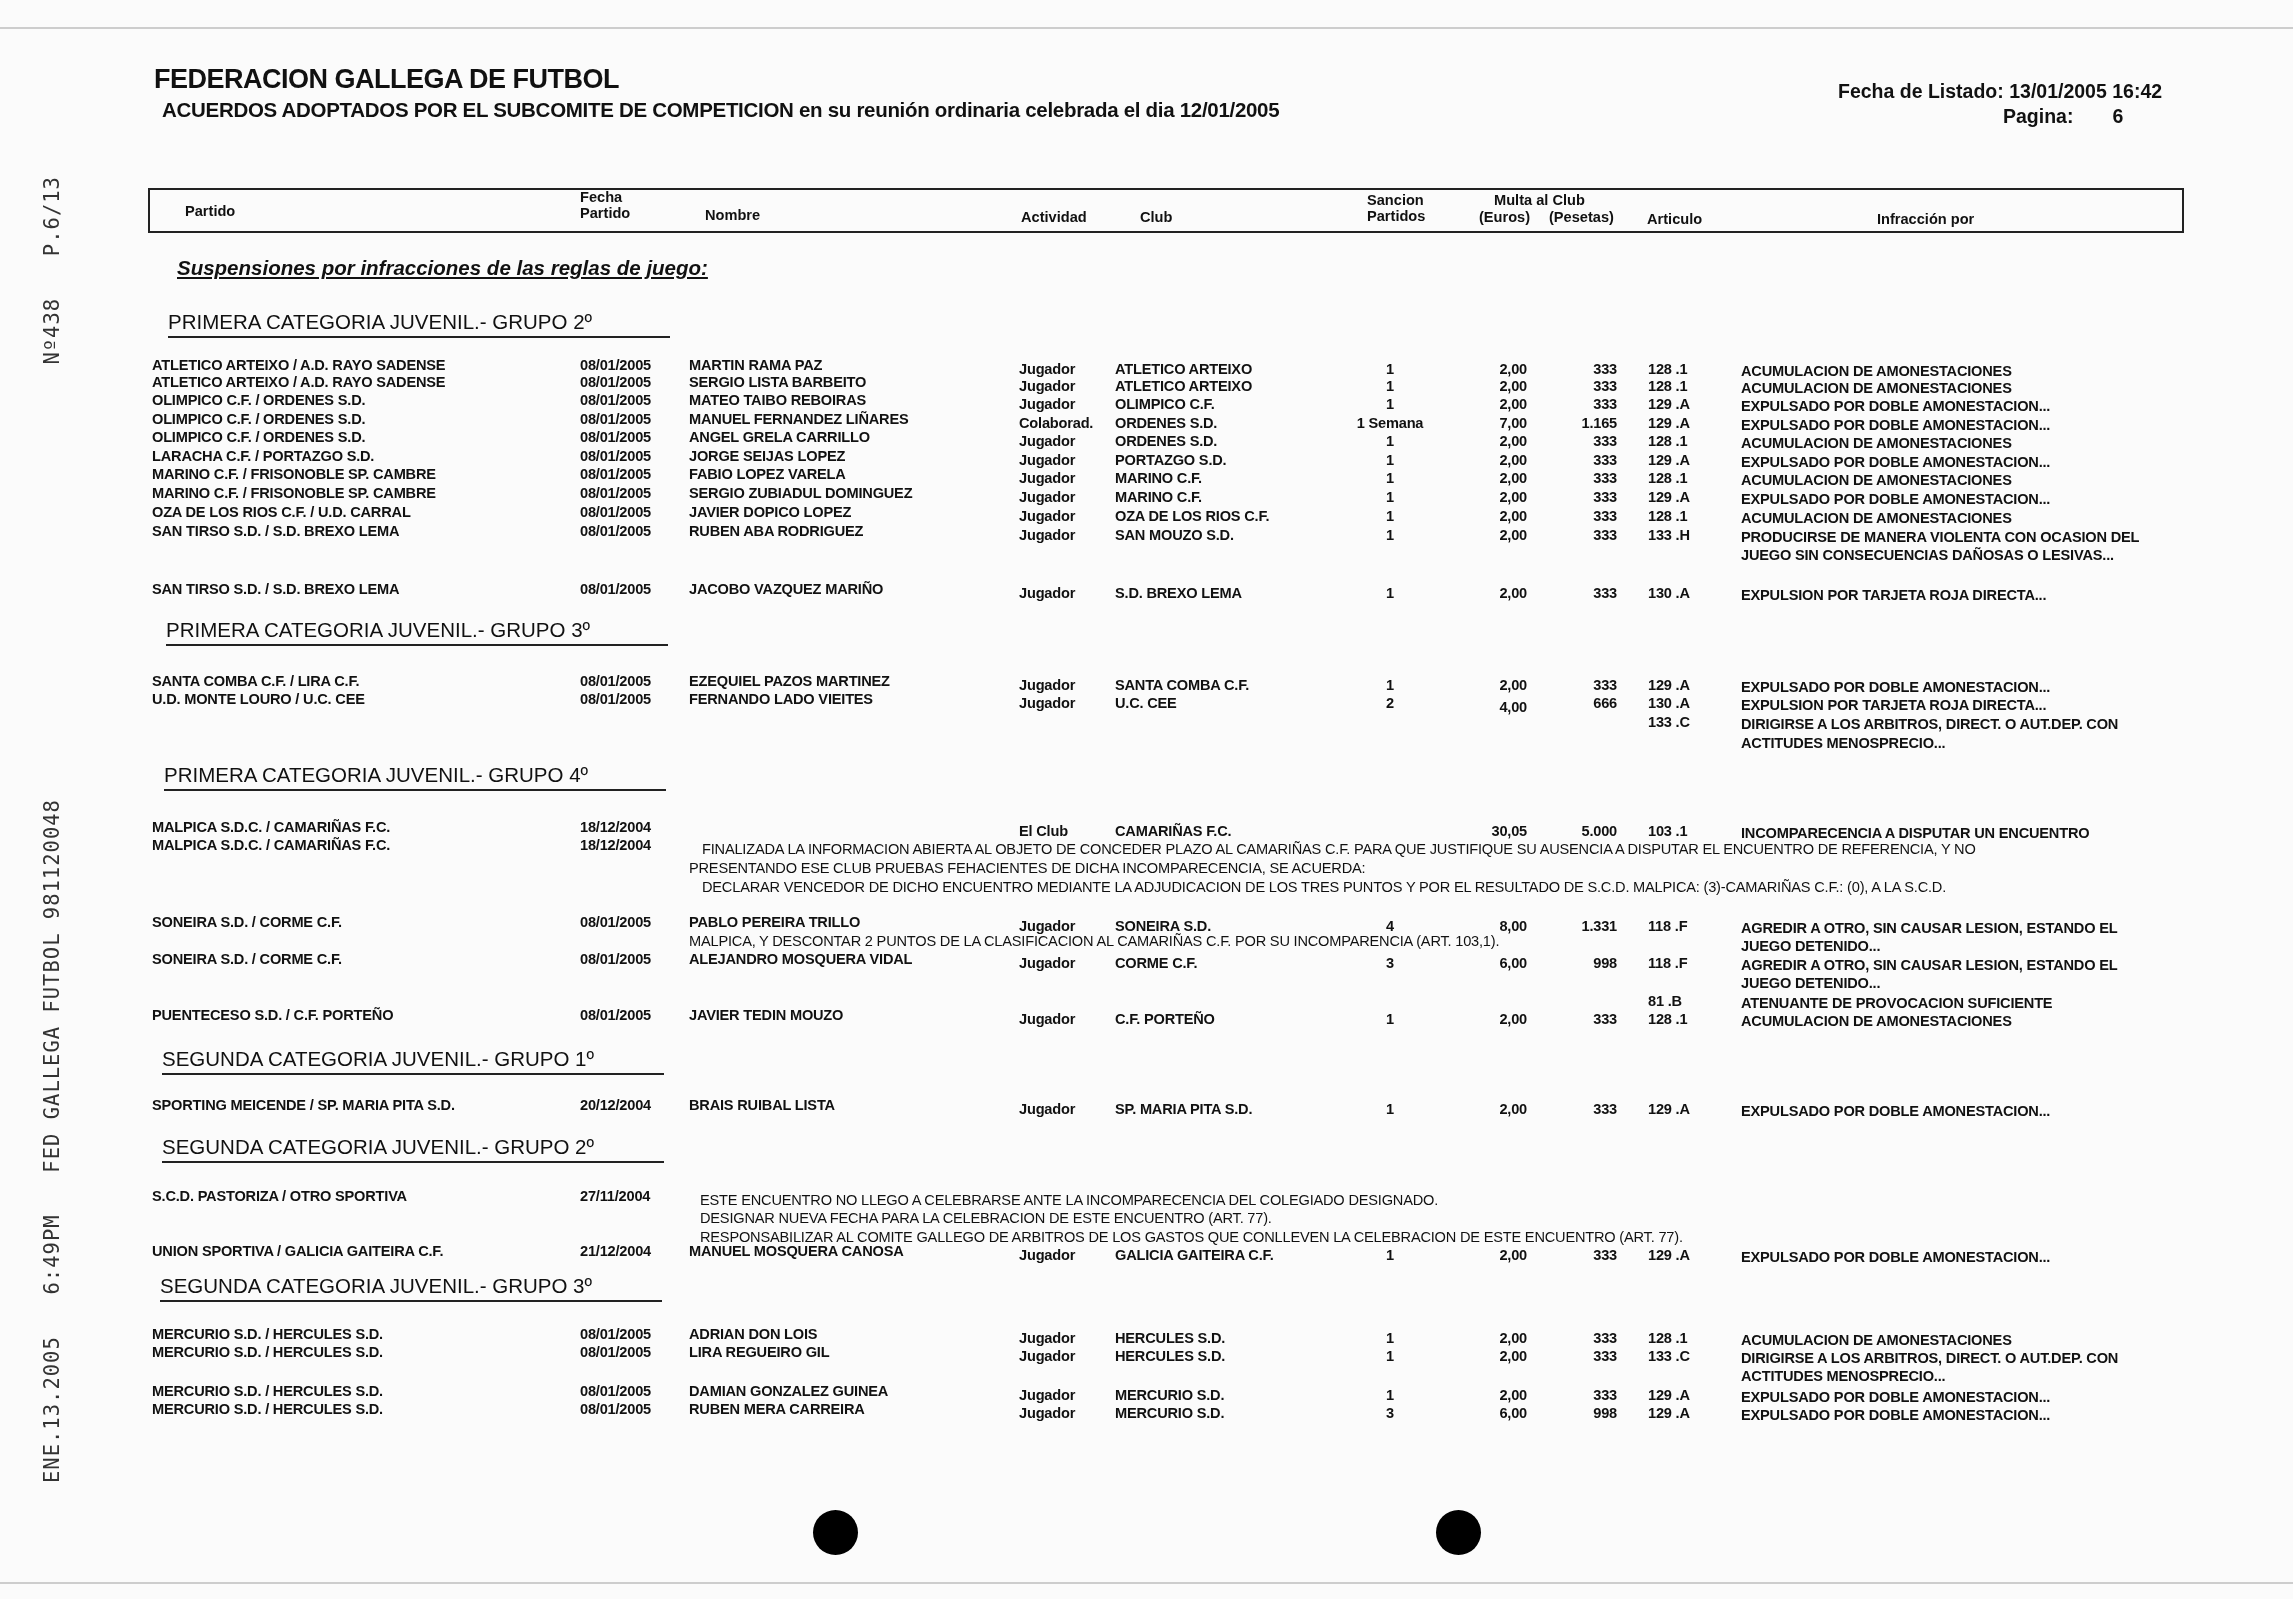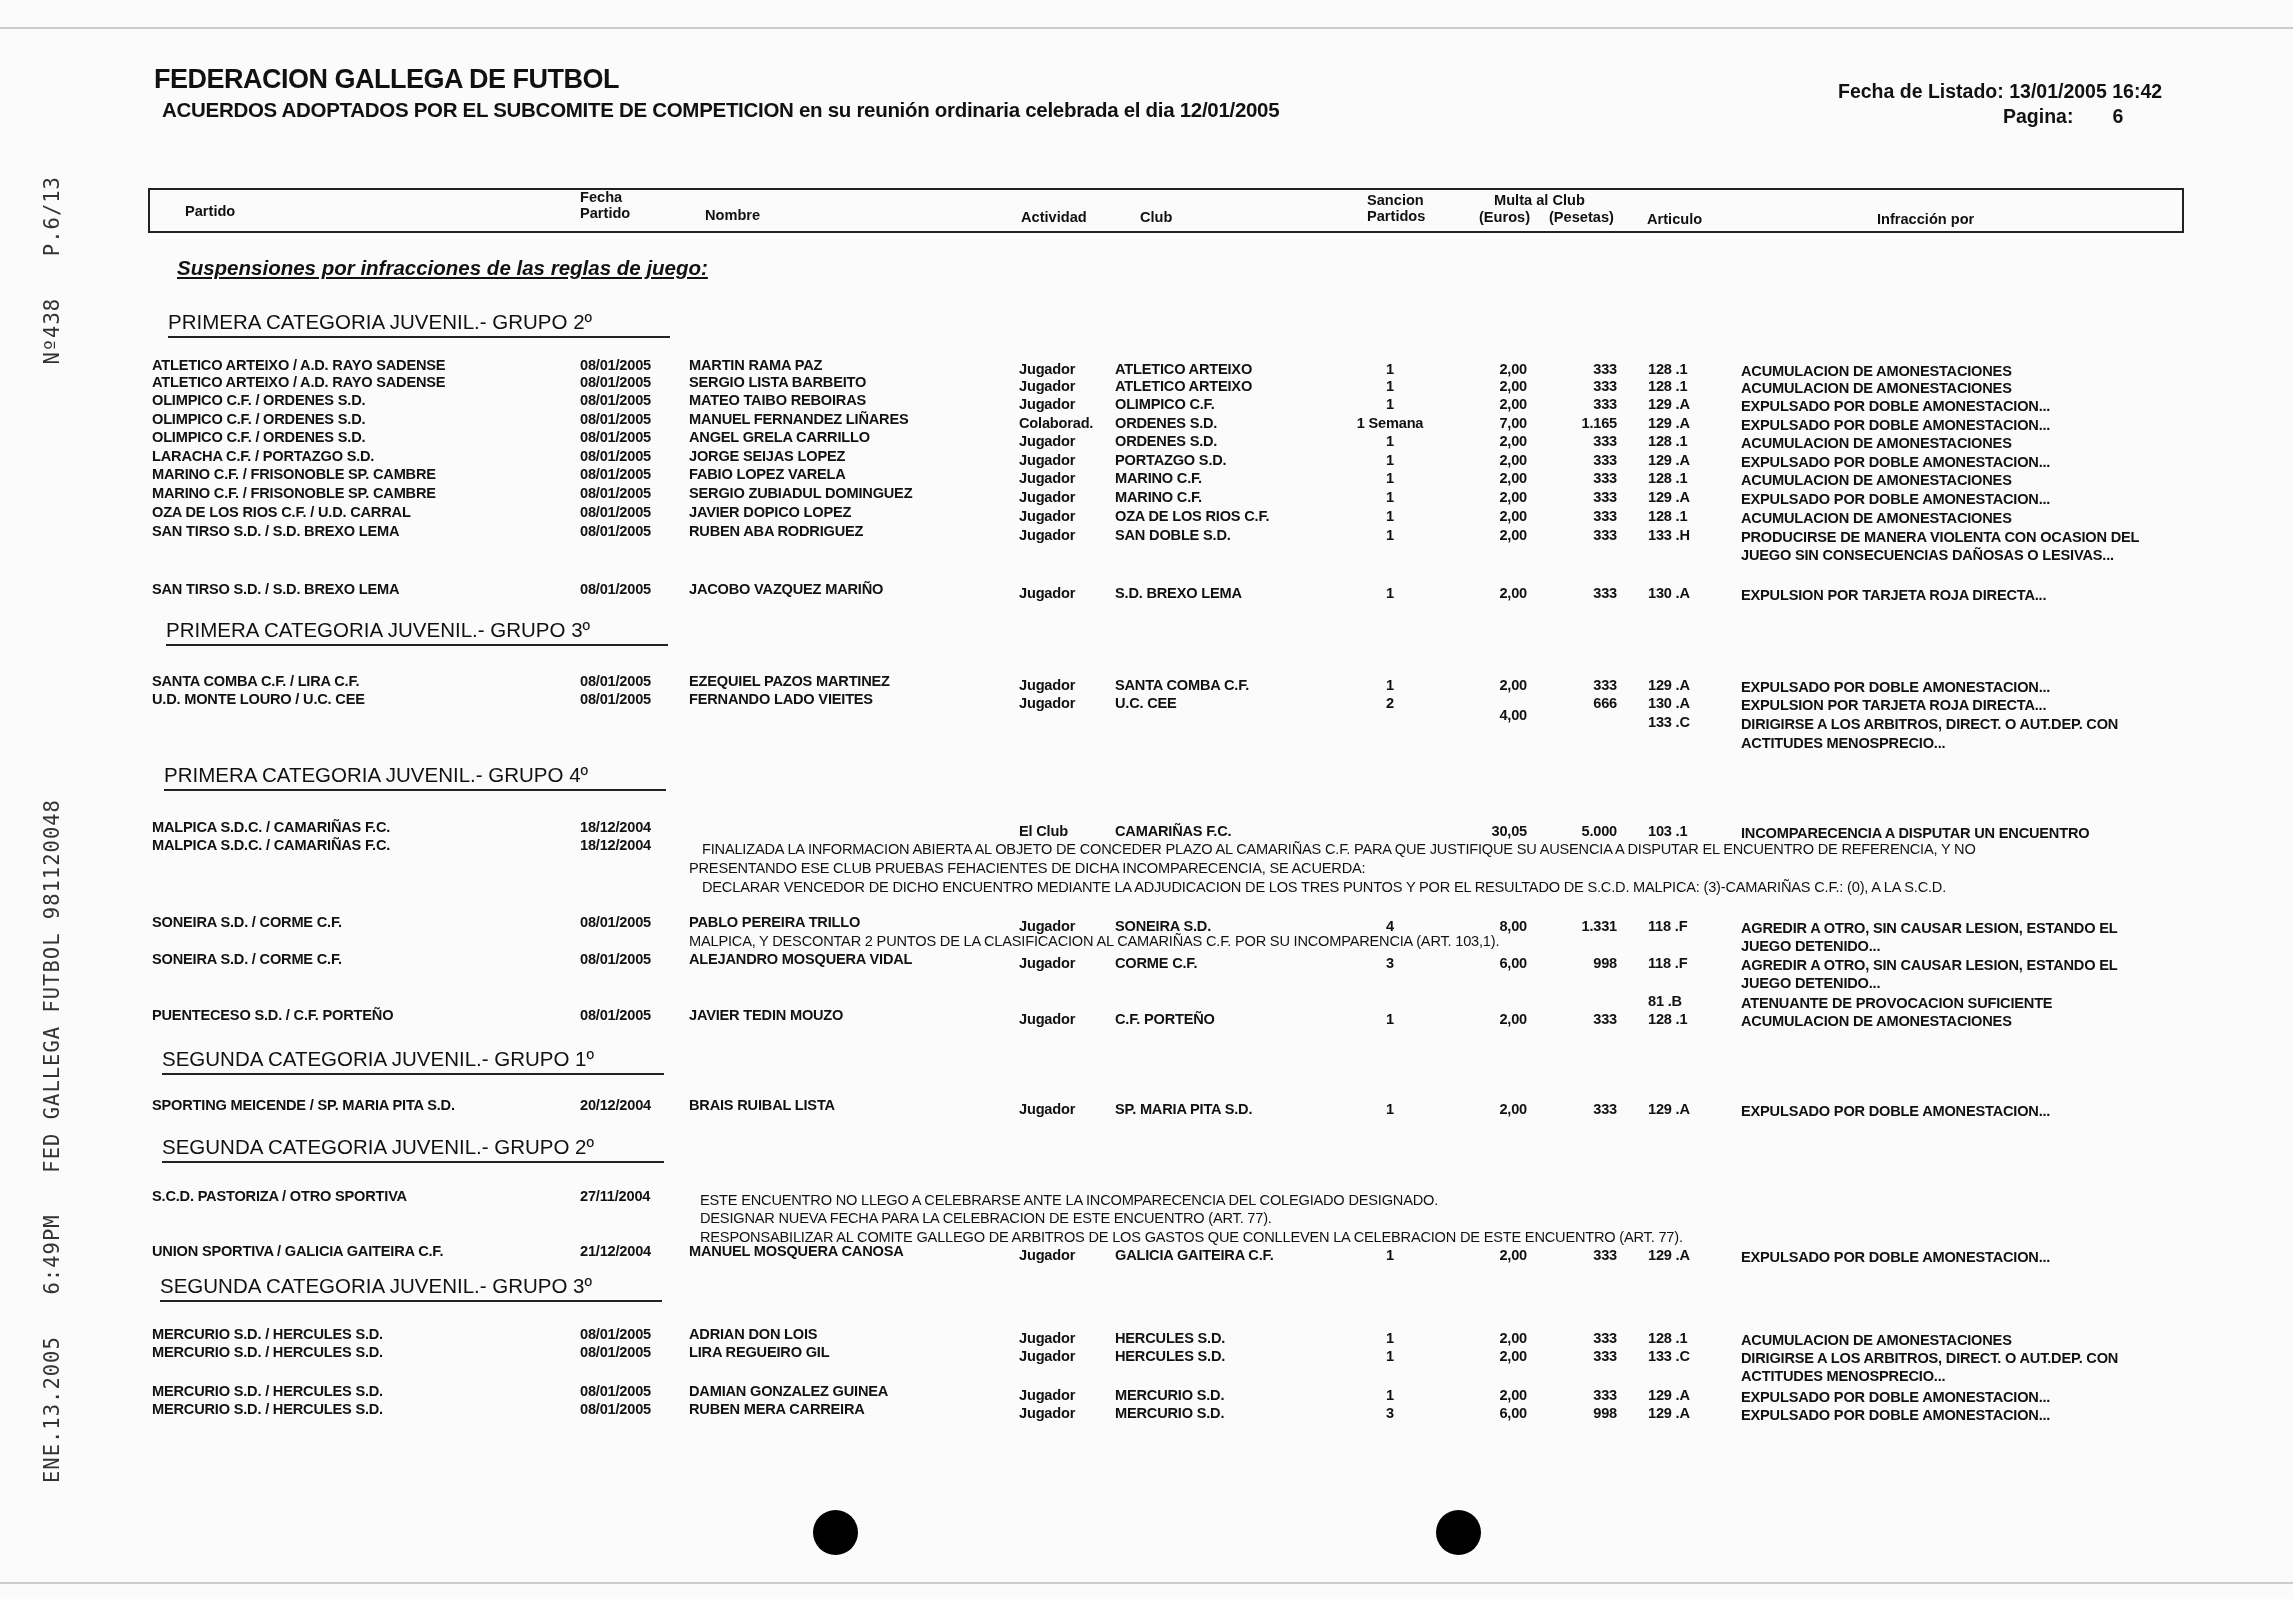--- a/index.html
+++ b/index.html
@@ -204,21 +204,21 @@
       <span class="c-euros" style="top:3.9px">2,00</span>
       <span class="c-pesetas" style="top:3.9px">333</span>
       <span class="c-art" style="top:3.9px">128 .1</span>
       <span class="c-inf" style="top:5.9px">ACUMULACION DE AMONESTACIONES</span>
     </div>
     <div class="row" style="top:523px">
       <span class="c-partido">SAN TIRSO S.D. / S.D. BREXO LEMA</span>
       <span class="c-fecha">08/01/2005</span>
       <span class="c-nombre">RUBEN ABA RODRIGUEZ</span>
       <span class="c-act" style="top:3.9px">Jugador</span>
-      <span class="c-club" style="top:3.9px">SAN DOBLE S.D.</span>
+      <span class="c-club" style="top:3.9px">SAN MOUZO S.D.</span>
       <span class="c-sancion" style="top:3.9px">1</span>
       <span class="c-euros" style="top:3.9px">2,00</span>
       <span class="c-pesetas" style="top:3.9px">333</span>
       <span class="c-art" style="top:3.9px">133 .H</span>
       <span class="c-inf" style="top:5.9px">PRODUCIRSE DE MANERA VIOLENTA CON OCASION DEL</span>
       <span class="c-inf" style="top:24.4px">JUEGO SIN CONSECUENCIAS DAÑOSAS O LESIVAS...</span>
     </div>
     <div class="row" style="top:581px">
       <span class="c-partido">SAN TIRSO S.D. / S.D. BREXO LEMA</span>
       <span class="c-fecha">08/01/2005</span>
@@ -244,21 +244,21 @@
       <span class="c-art" style="top:3.9px">129 .A</span>
       <span class="c-inf" style="top:5.9px">EXPULSADO POR DOBLE AMONESTACION...</span>
     </div>
     <div class="row" style="top:691px">
       <span class="c-partido">U.D. MONTE LOURO / U.C. CEE</span>
       <span class="c-fecha">08/01/2005</span>
       <span class="c-nombre">FERNANDO LADO VIEITES</span>
       <span class="c-act" style="top:3.9px">Jugador</span>
       <span class="c-club" style="top:3.9px">U.C. CEE</span>
       <span class="c-sancion" style="top:3.9px">2</span>
-      <span class="c-euros" style="top:16px">4,00</span>
+      <span class="c-euros" style="top:8px">4,00</span>
       <span class="c-pesetas" style="top:3.9px">666</span>
       <span class="c-art" style="top:3.9px">130 .A</span>
       <span class="c-inf" style="top:5.9px">EXPULSION POR TARJETA ROJA DIRECTA...</span>
       <span class="c-art" style="top:23.4px">133 .C</span>
       <span class="c-inf" style="top:25px">DIRIGIRSE A LOS ARBITROS, DIRECT. O AUT.DEP. CON</span>
       <span class="c-inf" style="top:44px">ACTITUDES MENOSPRECIO...</span>
     </div>
     <div class="group" style="left:164px;top:763px">PRIMERA CATEGORIA JUVENIL.- GRUPO 4º</div>
     <div class="row" style="top:819px">
       <span class="c-partido">MALPICA S.D.C. / CAMARIÑAS F.C.</span>

